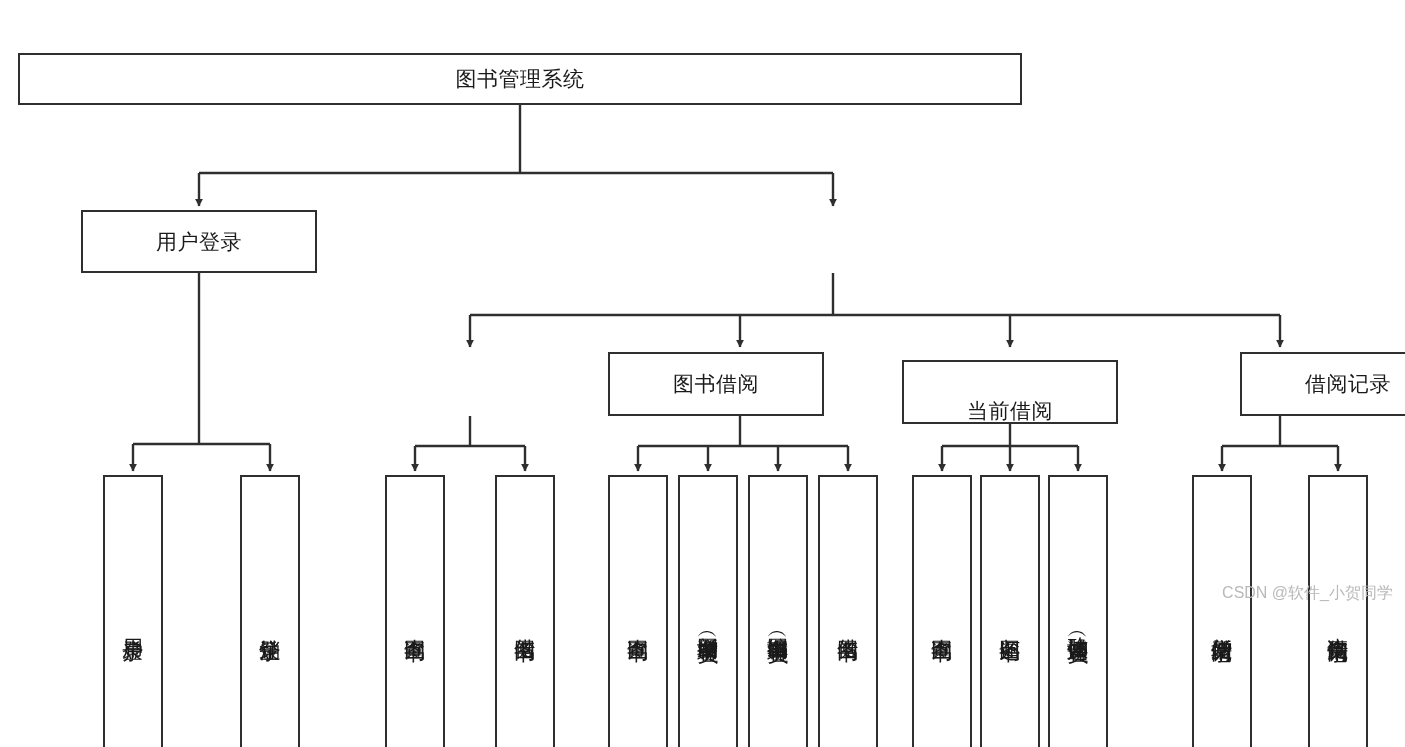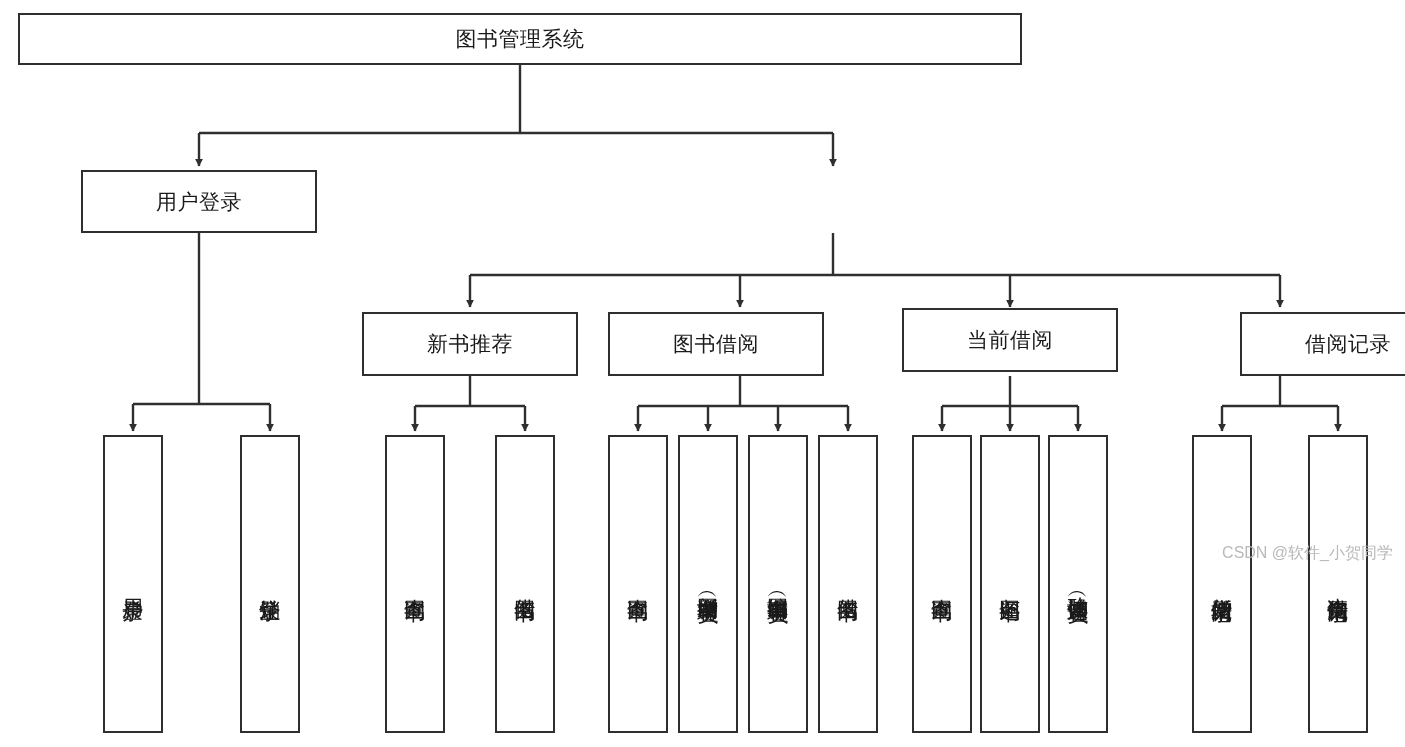--- a/index.html
+++ b/index.html
@@ -12,20 +12,21 @@
     height: 747px;
     font-family: "Liberation Sans", "DejaVu Sans", sans-serif;
     overflow: hidden;
     position: relative;
   }
   #diagram-root {
     position: relative;
     width: 1405px;
     height: 570px;
     background: #ffffff;
+    margin-top: 40px;
   }
   svg#diagram-svg {
     position: absolute;
     left: 0;
     top: 0;
     width: 1405px;
     height: 747px;
   }
   .node-box {
     position: absolute;
@@ -117,27 +118,24 @@
   </svg>
 
   <div class="node-box" style="left:18px; top:13px; width:1004px; height:52px;">
     <span class="node-label-h">图书管理系统</span>
   </div>
 
   <div class="node-box" style="left:81px; top:170px; width:236px; height:63px;">
     <span class="node-label-h">用户登录</span>
   </div>
 
-  <div class="node-box" style="left:362px; top:312px; width:216px; height:64px;">
-    <span class="node-label-h">新书推荐</span>
-  </div>
   <div class="node-box" style="left:608px; top:312px; width:216px; height:64px;">
     <span class="node-label-h">图书借阅</span>
   </div>
-  <div class="node-box" style="left:902px; top:308px; width:216px; height:64px;">
+  <div class="node-box" style="left:902px; top:320px; width:216px; height:64px;align-items:flex-end;">
     <span class="node-label-h">当前借阅</span>
   </div>
   <div class="node-box" style="left:1240px; top:312px; width:216px; height:64px;">
     <span class="node-label-h">借阅记录</span>
   </div>
 
   <div class="node-box" style="left:103px; top:435px; width:60px; height:298px;">
     <span class="node-label-v">用户登录</span>
   </div>
   <div class="node-box" style="left:240px; top:435px; width:60px; height:298px;">

